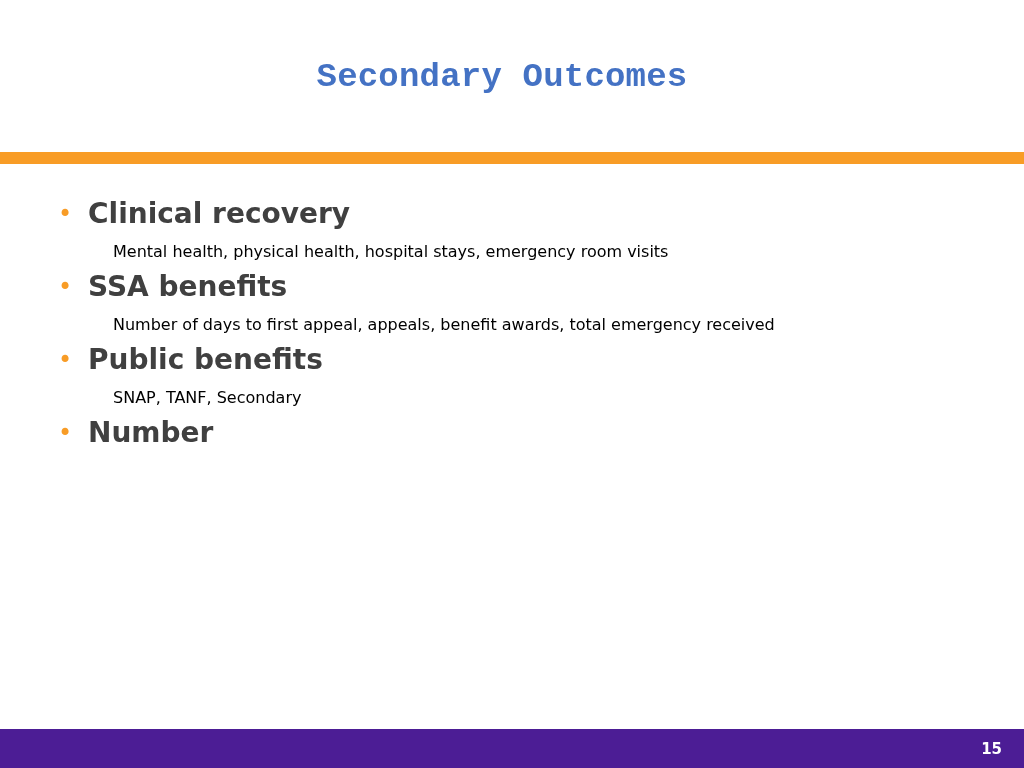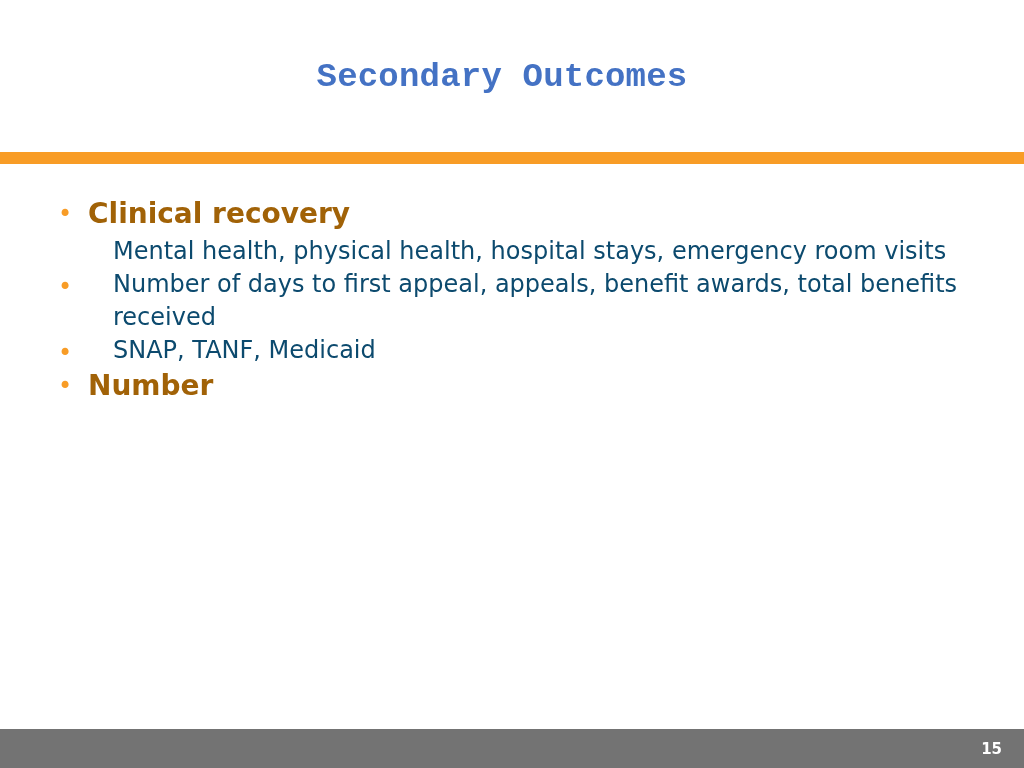--- a/index.html
+++ b/index.html
@@ -4,44 +4,46 @@
 <style>
   html, body { margin:0; padding:0; }
   body { width:1024px; height:768px; position:relative; background:#ffffff; overflow:hidden;
          font-family:"DejaVu Sans", "Liberation Sans", sans-serif; }
   .title { position:absolute; top:58px; left:0; width:1004px; text-align:center;
            font-size:34px; font-weight:bold; color:#4472c4; letter-spacing:0.2px;font-family:Liberation Mono, monospace; }
   .rule { position:absolute; top:152px; left:0; width:1024px; height:12px; background:#f89c26; }
   .content { position:absolute; top:195px; left:58px; width:950px; }
   .item { position:relative; }
   .bullet { position:absolute; left:0; top:0; color:#f89c26; font-size:24px; line-height:38px; }
-  .head { margin-left:30px; font-size:28px; font-weight:bold; color:#a16207; line-height:38px; height:40px; }
-  .sub { margin-left:55px; font-size:24px; color:#0c4a6e; line-height:33px; }
-  .footer { position:absolute; top:729px; left:0; width:1024px; height:39px; background:#737373;text-align:right; }
+  .head { margin-left:30px; font-size:28px; font-weight:bold; color:#404040; line-height:38px; height:40px; }
+  .sub { margin-left:55px; font-size:16px; color:#000000; line-height:33px; }
+  .footer { position:absolute; top:729px; left:0; width:1024px; height:39px; background:#4c1d95;text-align:right; }
   .pagenum { position:absolute; right:22px; top:11px; font-size:15px; font-weight:bold; color:#ffffff; }
 </style>
 </head>
 <body>
 
 <div class="title">Secondary Outcomes</div>
 <div class="rule"></div>
 
 <div class="content">
   <div class="item">
     <span class="bullet">•</span>
     <div class="head">Clinical recovery</div>
     <div class="sub">Mental health, physical health, hospital stays, emergency room visits</div>
   </div>
   <div class="item">
     <span class="bullet">•</span>
-    <div class="sub">Number of days to first appeal, appeals, benefit awards, total benefits received</div>
+    <div class="head">SSA benefits</div>
+    <div class="sub">Number of days to first appeal, appeals, benefit awards, total emergency received</div>
   </div>
   <div class="item">
     <span class="bullet">•</span>
-    <div class="sub">SNAP, TANF, Medicaid</div>
+    <div class="head">Public benefits</div>
+    <div class="sub">SNAP, TANF, Secondary</div>
   </div>
   <div class="item">
     <span class="bullet">•</span>
     <div class="head">Number</div>
   </div>
 </div>
 
 <div class="footer">
   <span class="pagenum">15</span>
 </div>

